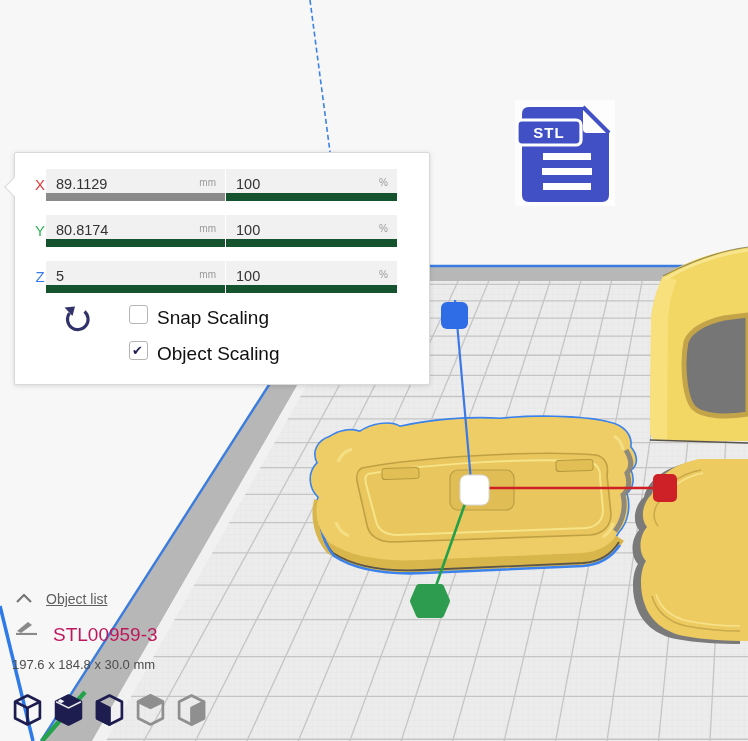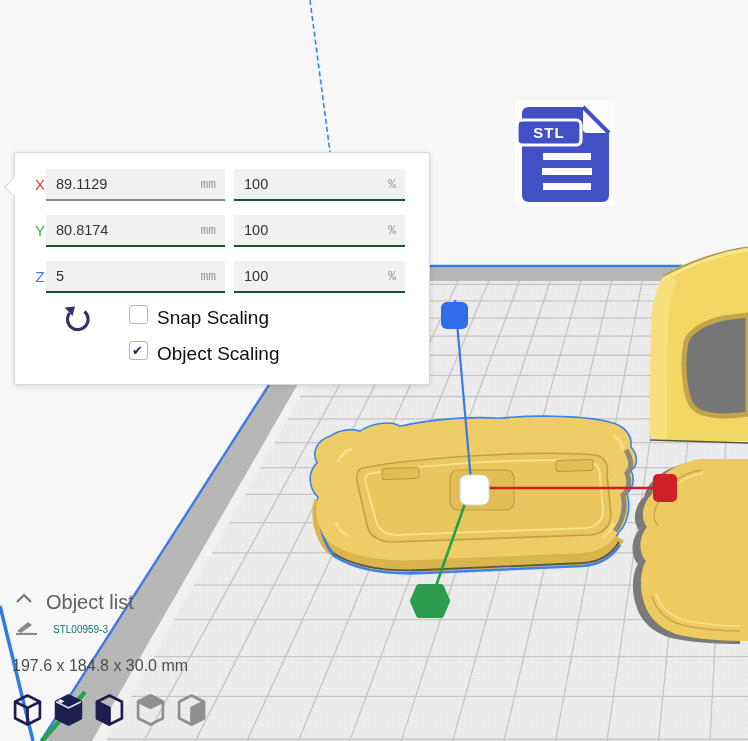--- a/index.html
+++ b/index.html
@@ -9,44 +9,44 @@
 
   
   .scale-panel{position:absolute;left:14px;top:152px;width:416px;height:233px;background:#ffffff;
     border:1px solid #d9d9d9;border-radius:2px;box-shadow:0 1px 5px rgba(0,0,0,.13);z-index:30;}
   .panel-beak{position:absolute;left:-8px;top:27px;width:14px;height:14px;background:#fff;
     border-left:1px solid #d9d9d9;border-bottom:1px solid #d9d9d9;transform:rotate(45deg);}
   .axis-row{position:absolute;left:0;width:100%;height:32px;}
   .row-x{top:16px}.row-y{top:62px}.row-z{top:108px}
   .axis-label{position:absolute;left:14px;top:7px;width:22px;font-size:15px;font-weight:400;text-align:center;}
   .axis-x{color:#e23b3b}.axis-y{color:#35b35a}.axis-z{color:#3a7af0}
-  .field{position:absolute;top:0;height:32px;background:#f1f1f1;border-bottom:2px solid #14532d;}
+  .field{position:absolute;top:0;height:32px;background:#f1f1f1;border-bottom:8px solid #14532d;}
   .field.mm{left:31px;width:179px;}
-  .field.pct{left:219px;width:171px;}
+  .field.pct{left:211px;width:171px;}
   .field.focused{border-bottom-color:#8a8a8a;}
   .field .val{position:absolute;left:10px;top:7px;font-size:14.5px;color:#333;}
-  .field .unit{position:absolute;right:9px;top:8px;font-size:13px;color:#9a9a9a;font-family:Liberation Mono, monospace;}
+  .field .unit{position:absolute;right:9px;top:8px;font-size:10px;color:#9a9a9a;}
   .reset-btn{position:absolute;left:48px;top:153px;width:28px;height:28px;cursor:pointer;}
   .chk-row{position:absolute;left:114px;height:20px;}
   .chk-snap{top:152px}.chk-uniform{top:188px}
   .chk-box{position:absolute;left:0;top:0;width:19px;height:19px;background:#fff;border:1.5px solid #b5b5b5;
     border-radius:3px;}
   .chk-box .mark{position:absolute;left:2px;top:0px;font-size:13px;color:#1d1d50;line-height:18px;}
   .chk-label{position:absolute;left:28px;top:2px;font-size:19px;color:#101010;white-space:nowrap;}
 
   
   .stl-icon{position:absolute;left:515px;top:100px;width:100px;height:106px;background:#fdfdfd;z-index:25;}
 
   
   .objlist{position:absolute;left:0;top:585px;width:260px;z-index:20;}
-  .objlist-header{position:absolute;left:46px;top:6px;font-size:20px;color:#5f5f5f;cursor:pointer;}
+  .objlist-header{position:absolute;left:46px;top:6px;font-size:14px;color:#5f5f5f;cursor:pointer;text-decoration:underline;}
   .objlist-chevron{position:absolute;left:14px;top:6px;}
-  .objlist-itemname{position:absolute;left:53px;top:39px;font-size:10px;color:#0f766e;}
+  .objlist-itemname{position:absolute;left:53px;top:39px;font-size:19px;color:#be185d;}
   .objlist-pencil{position:absolute;left:14px;top:36px;}
-  .objlist-dims{position:absolute;left:12px;top:72px;font-size:16px;color:#4d4d4d;white-space:nowrap;}
+  .objlist-dims{position:absolute;left:12px;top:72px;font-size:13px;color:#4d4d4d;white-space:nowrap;}
 
   
   .view-toolbar{position:absolute;left:12px;top:692px;height:40px;z-index:20;display:flex;gap:10px;}
   .view-btn{width:31px;height:38px;cursor:pointer;}
 </style>
 </head>
 <body>
 
 <div id="stage">
 

